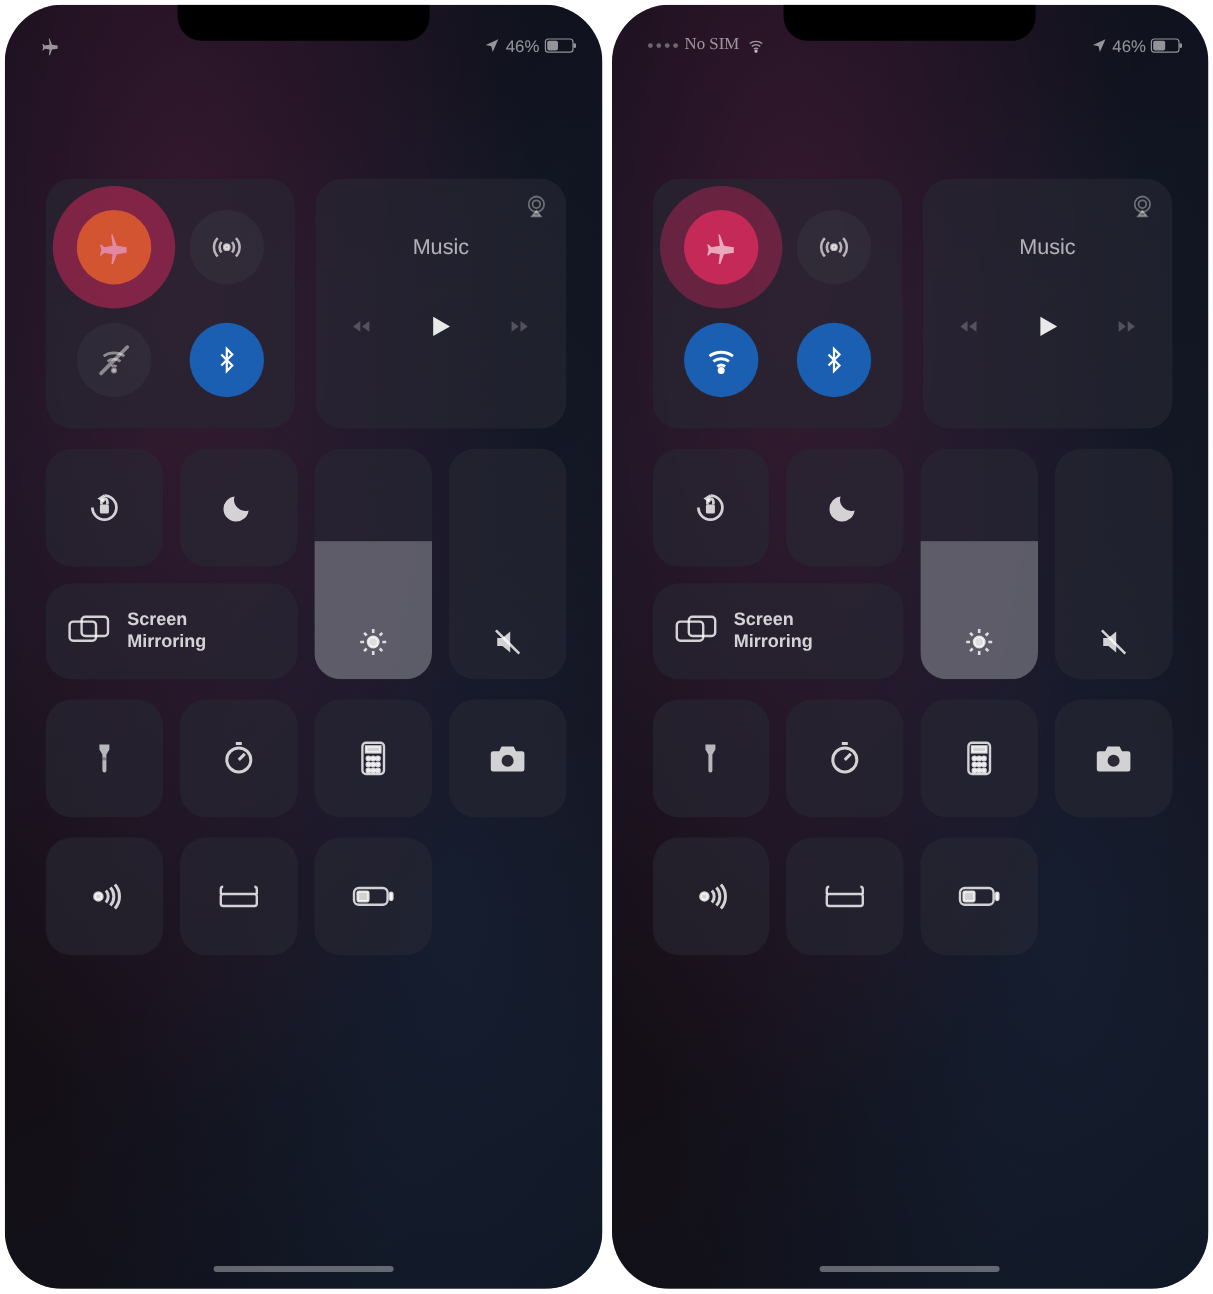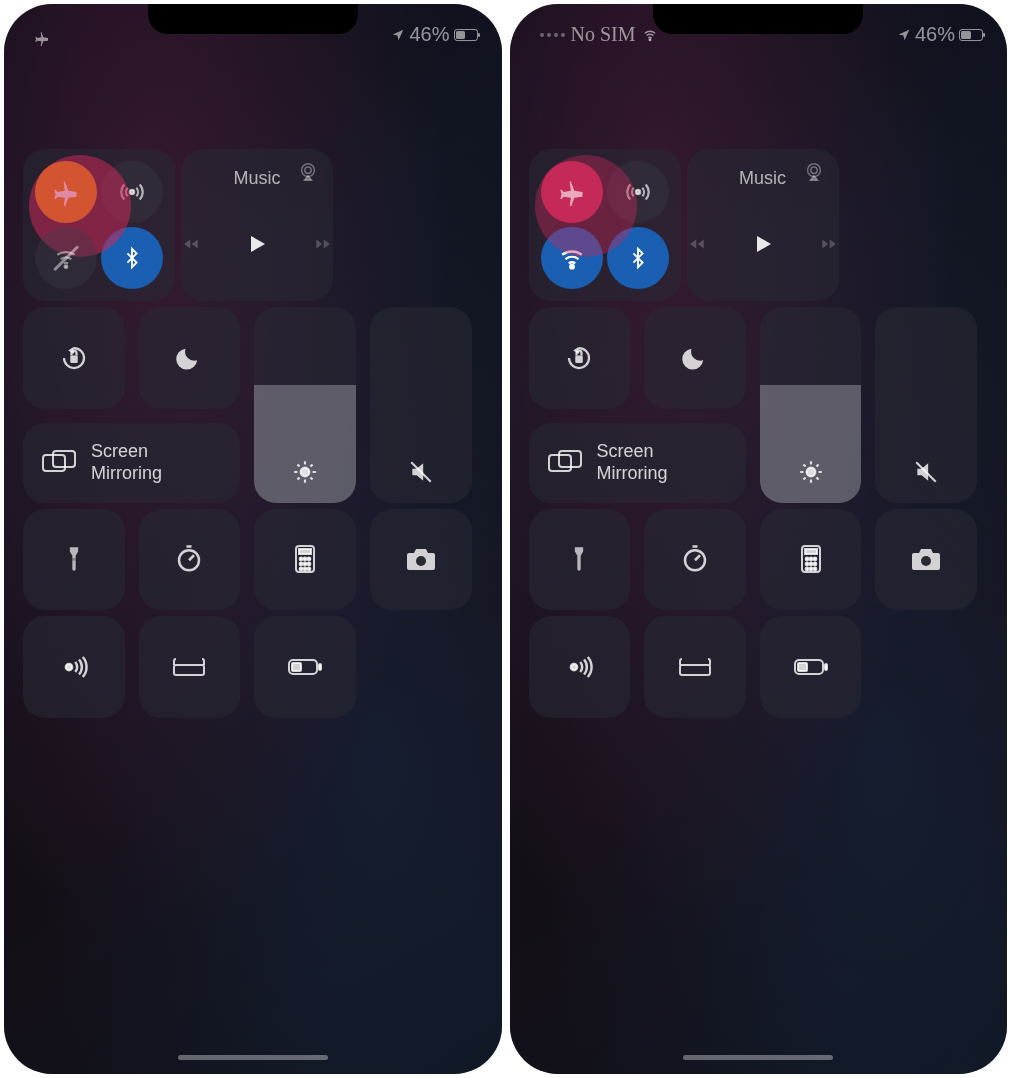--- a/index.html
+++ b/index.html
@@ -31,36 +31,36 @@
     position:absolute; top:0; left:50%; transform:translateX(-50%);
     width: 210px; height: 30px;
     background:#000; border-bottom-left-radius:20px; border-bottom-right-radius:20px;
     z-index:5;
   }
   .statusbar {
     position:absolute; top:0; left:0; right:0; height:44px; z-index:4;
     display:flex; justify-content:space-between; align-items:flex-end;
     padding: 0 24px 2px 30px;
     color: rgba(255,255,255,0.55);
-    font-size:20px;
+    font-size:14px;
   }
   .status-left { display:flex; gap:6px; align-items:center;font-family:Liberation Serif, serif;}
   .status-right { display:flex; gap:4px; align-items:center;}
   .battery-shell {
     width:24px; height:12px; border:1.3px solid rgba(255,255,255,0.55); border-radius:3px;
     position:relative; display:inline-block;
   }
   .battery-shell::after{
     content:""; position:absolute; right:-3px; top:3px; width:2px; height:4px;
     background:rgba(255,255,255,0.55); border-radius:1px;
   }
   .battery-fill{ position:absolute; left:1px; top:1px; bottom:1px; width:45%; background:rgba(255,255,255,0.55); border-radius:1.5px;}
   .cc {
-    position:absolute; top:145px; left:19px; right:30px;
-    display:grid; grid-template-columns: 1fr 1fr 1fr; gap:6px;
+    position:absolute; top:145px; left:34px; right:30px;
+    display:grid; grid-template-columns: 1fr 1fr; gap:17px;
     z-index:3;
   }
   .tile {
     background: rgba(40,40,52,0.6);
     border-radius: 22px;
     position:relative;
   }
   .conn-tile {
     aspect-ratio: 1 / 1;
     display:grid;
@@ -122,22 +122,23 @@
     position:absolute; left:50%; transform:translateX(-50%); bottom:18px;
     color: rgba(255,255,255,0.8);
   }
   .mirror-tile {
     grid-column: span 2;
     background: rgba(40,40,52,0.6);
     border-radius:22px;
     display:flex; align-items:center; gap:14px;
     padding:0 18px;
     color:rgba(255,255,255,0.8);
-    font-size:18px;
+    font-size:15px;
     height:80px;
+    font-weight:bold;
   }
   .mirror-text { line-height:1.2;}
   .row-icons { grid-column:1 / -1; display:grid; grid-template-columns:repeat(4,1fr); gap:14px;}
   .home-indicator {
     position:absolute; bottom:14px; left:50%; transform:translateX(-50%);
     width:150px; height:5px; border-radius:3px; background:rgba(255,255,255,0.35);
     z-index:4;
   }
   svg { display:block; }
   .wifi-off-strike { position:relative;}

